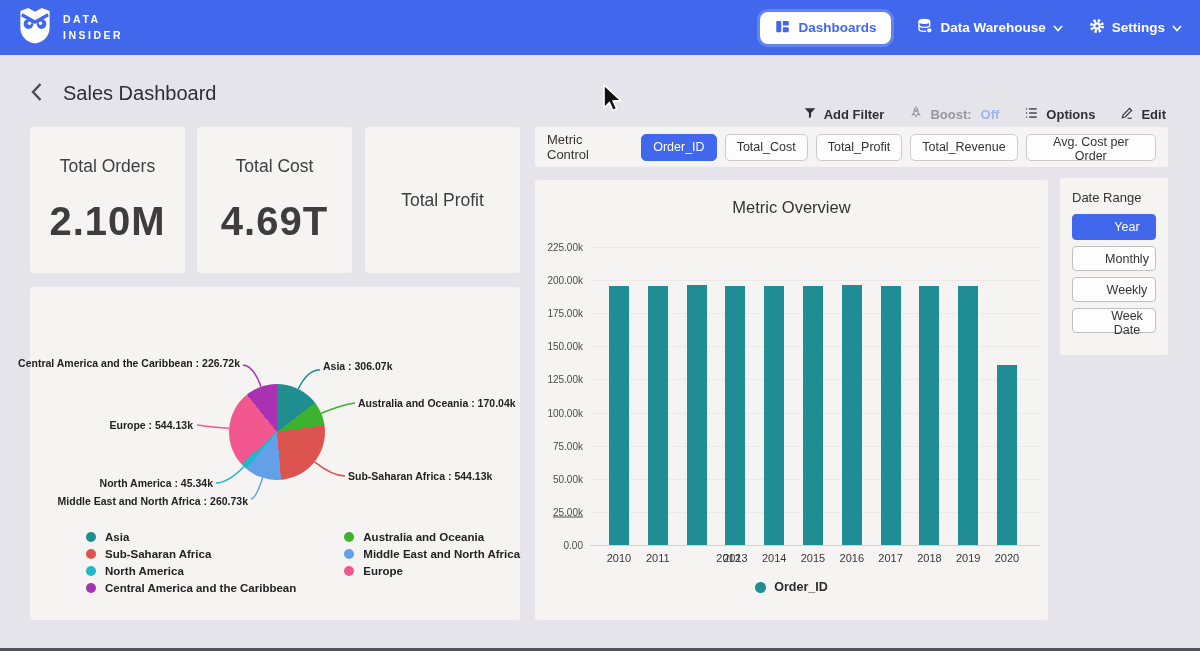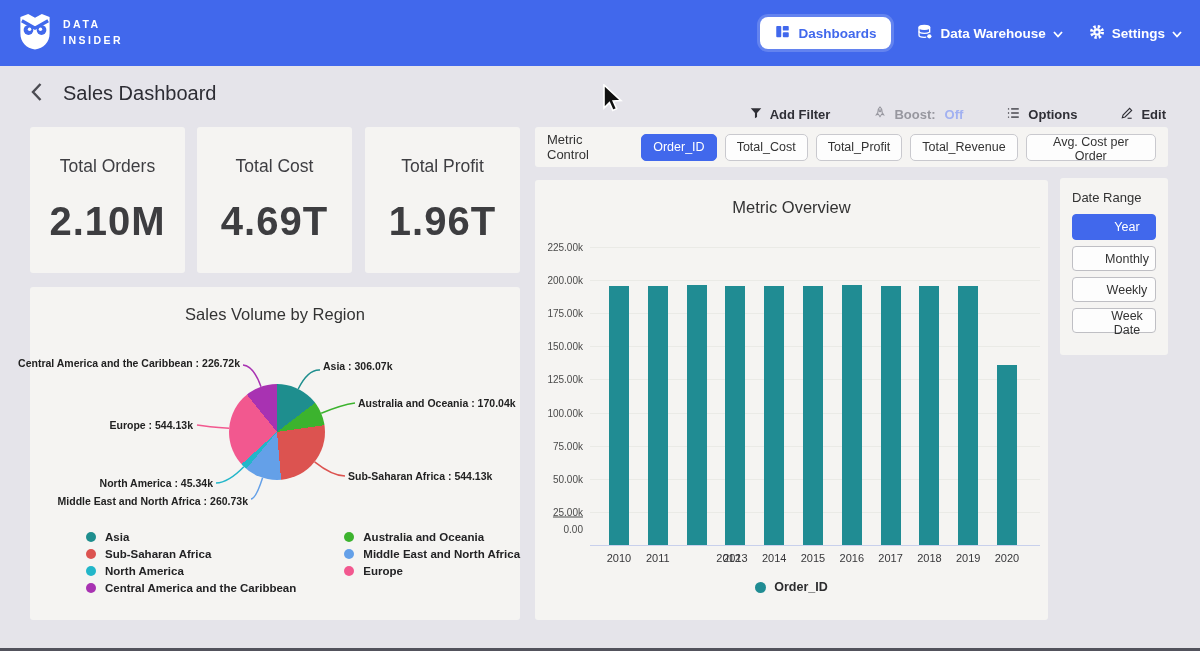--- a/index.html
+++ b/index.html
@@ -1,34 +1,34 @@
 <!DOCTYPE html>
 <html><head>
 <meta charset="utf-8">
 <style>
   * { margin:0; padding:0; box-sizing:border-box; }
   body { font-family:"Liberation Sans", sans-serif; }
   .page { position:relative; width:1200px; height:651px; background:#e5e4ea; overflow:hidden; }
 
   
-  .topnav { position:absolute; left:0; top:0; width:1200px; height:66px; background:#4168ec;
+  .topnav { position:absolute; left:0; top:0; width:1200px; height:55px; background:#4168ec;
             display:flex; align-items:center; padding:4px 18px; }
   .brand { display:flex; align-items:center; gap:11px; }
   .brand-text { color:#fff; font-size:10.5px; font-weight:bold; letter-spacing:2.5px; line-height:1.5; }
   .nav-right { margin-left:auto; display:flex; align-items:center; gap:26px; }
   .dash-pill { display:flex; align-items:center; gap:8px; background:#fff; color:#4168ec;
                border:none; border-radius:8px; padding:7px 15px; font-size:13.5px; font-weight:600;
                font-family:inherit; box-shadow:0 0 0 3px rgba(255,255,255,.18); }
   .nav-item { display:flex; align-items:center; gap:7px; color:#fff; font-size:13.5px; font-weight:600; }
 
   
   .toolbar { position:absolute; left:0; top:55px; width:1200px; height:66px;
              display:flex; align-items:center; padding:11px 34px 0 30px; }
   .page-title { font-size:20px; font-weight:normal; color:#2d2d34; margin-left:20px; }
-  .toolbar-right { margin-left:auto; display:flex; align-items:flex-end; gap:43px;margin-top:41px; }
+  .toolbar-right { margin-left:auto; display:flex; align-items:flex-end; gap:25px;margin-top:41px; }
   .tb-action { display:flex; align-items:center; gap:7px; font-size:13px; font-weight:600; color:#2f2f36; }
   .tb-boost { color:#97979f; }
   .tb-boost .boost-off { color:#a2b1f1; margin-left:2px; }
 
   
   .panel { position:absolute; background:#f5f4f2; border-radius:3px; }
   .kpi-card { position:absolute; top:127px; width:155px; height:146px; background:#f5f4f2; border-radius:3px;
               display:flex; flex-direction:column; align-items:center; justify-content:center; gap:22px; }
   .kpi-label { font-size:17.5px; color:#3e3e42; }
   .kpi-value { font-size:40px; font-weight:bold; color:#3d3d40; letter-spacing:1px; }
@@ -195,21 +195,20 @@
       <div class="kpi-card" style="left: 30px;">
         <div class="kpi-label">Total Orders</div>
         <div class="kpi-value">2.10M</div>
       </div>
       <div class="kpi-card" style="left: 197px;">
         <div class="kpi-label">Total Cost</div>
         <div class="kpi-value">4.69T</div>
       </div>
       <div class="kpi-card" style="left: 365px;">
         <div class="kpi-label">Total Profit</div>
-        <div class="kpi-value">1.96T</div>
       </div>
     </div>
 
   <div class="panel metric-panel">
     <span class="metric-label">Metric Control</span>
     <span id="metric-buttons" style="display:flex; gap:8px;">
         <button class="chip selected">Order_ID</button>
         <button class="chip">Total_Cost</button>
         <button class="chip">Total_Profit</button>
         <button class="chip">Total_Revenue</button>
@@ -232,21 +231,21 @@
         <div class="ytick" style="top: 199.444px;">125.00k</div>
         <div class="gridline" style="top: 232.556px;"></div>
         <div class="ytick" style="top: 232.556px;">100.00k</div>
         <div class="gridline" style="top: 265.667px;"></div>
         <div class="ytick" style="top: 265.667px;">75.00k</div>
         <div class="gridline" style="top: 298.778px;"></div>
         <div class="ytick" style="top: 298.778px;">50.00k</div>
         <div class="gridline" style="top: 331.889px;"></div>
         <div class="ytick" style="top: 331.889px; text-decoration: underline;">25.00k</div>
         <div class="gridline zero" style="top: 365px;"></div>
-        <div class="ytick" style="top: 349px; padding-left: 11px;">0.00</div>
+        <div class="ytick" style="top: 365px; padding-left: 11px;">0.00</div>
         <div class="bar" style="left: 74px; top: 106.071px; height: 258.929px; background: rgb(32, 140, 147);"></div>
         <div class="xtick" style="left: 64px; top: 372px;">2010</div>
         <div class="bar" style="left: 112.8px; top: 106.204px; height: 258.796px; background: rgb(32, 140, 147);"></div>
         <div class="xtick" style="left: 102.8px; top: 372px;">2011</div>
         <div class="bar" style="left: 151.6px; top: 104.614px; height: 260.386px; background: rgb(32, 140, 147);"></div>
         <div class="xtick" style="left: 141.6px; top: 372px; margin-left: 32px;">2012</div>
         <div class="bar" style="left: 190.4px; top: 106.071px; height: 258.929px; background: rgb(32, 140, 147);"></div>
         <div class="xtick" style="left: 180.4px; top: 372px;">2013</div>
         <div class="bar" style="left: 229.2px; top: 106.336px; height: 258.664px; background: rgb(32, 140, 147);"></div>
         <div class="xtick" style="left: 219.2px; top: 372px;">2014</div>
@@ -263,21 +262,20 @@
         <div class="bar" style="left: 462px; top: 184.876px; height: 180.124px; background: rgb(32, 140, 147);"></div>
         <div class="xtick" style="left: 452px; top: 372px;">2020</div>
       </div>
     <div class="bar-legend">
       <span id="bar-legend-dot" class="legend-dot" style="background: rgb(32, 140, 147);"></span>
       <span class="bar-legend-label">Order_ID</span>
     </div>
   </div>
 
   <div class="panel pie-panel">
-    <div class="chart-title">Sales Volume by Region</div>
     <div id="pie-disc" class="pie-disc" style="background: conic-gradient(rgb(30, 142, 142) 0deg, rgb(30, 142, 142) 52.54deg, rgb(60, 179, 46) 52.54deg, rgb(60, 179, 46) 81.73deg, rgb(220, 83, 80) 81.73deg, rgb(220, 83, 80) 175.14deg, rgb(100, 160, 232) 175.14deg, rgb(100, 160, 232) 219.89deg, rgb(34, 182, 201) 219.89deg, rgb(34, 182, 201) 227.68deg, rgb(242, 88, 143) 227.68deg, rgb(242, 88, 143) 321.08deg, rgb(168, 50, 178) 321.08deg, rgb(168, 50, 178) 360deg);"></div>
     <svg id="pie-leaders" class="pie-leaders" width="490" height="333">
         <path d="M268.2,102.0 Q278.0,82.2 290,83" fill="none" stroke="#1e8e8e" stroke-width="1.5"></path>
         <path d="M291.2,126.3 Q311.5,117.8 325,116" fill="none" stroke="#3cb32e" stroke-width="1.5"></path>
         <path d="M284.6,174.8 Q301.8,188.5 315,189" fill="none" stroke="#dc5350" stroke-width="1.5"></path>
         <path d="M232.6,190.8 Q225.9,211.8 221,212" fill="none" stroke="#64a0e8" stroke-width="1.5"></path>
         <path d="M213.8,179.7 Q198.6,195.5 186,196" fill="none" stroke="#22b6c9" stroke-width="1.5"></path>
         <path d="M199.1,141.3 Q177.2,139.7 167,138" fill="none" stroke="#f2588f" stroke-width="1.5"></path>
         <path d="M231.0,99.7 Q223.7,79.0 213,78" fill="none" stroke="#a832b2" stroke-width="1.5"></path>
       </svg>

